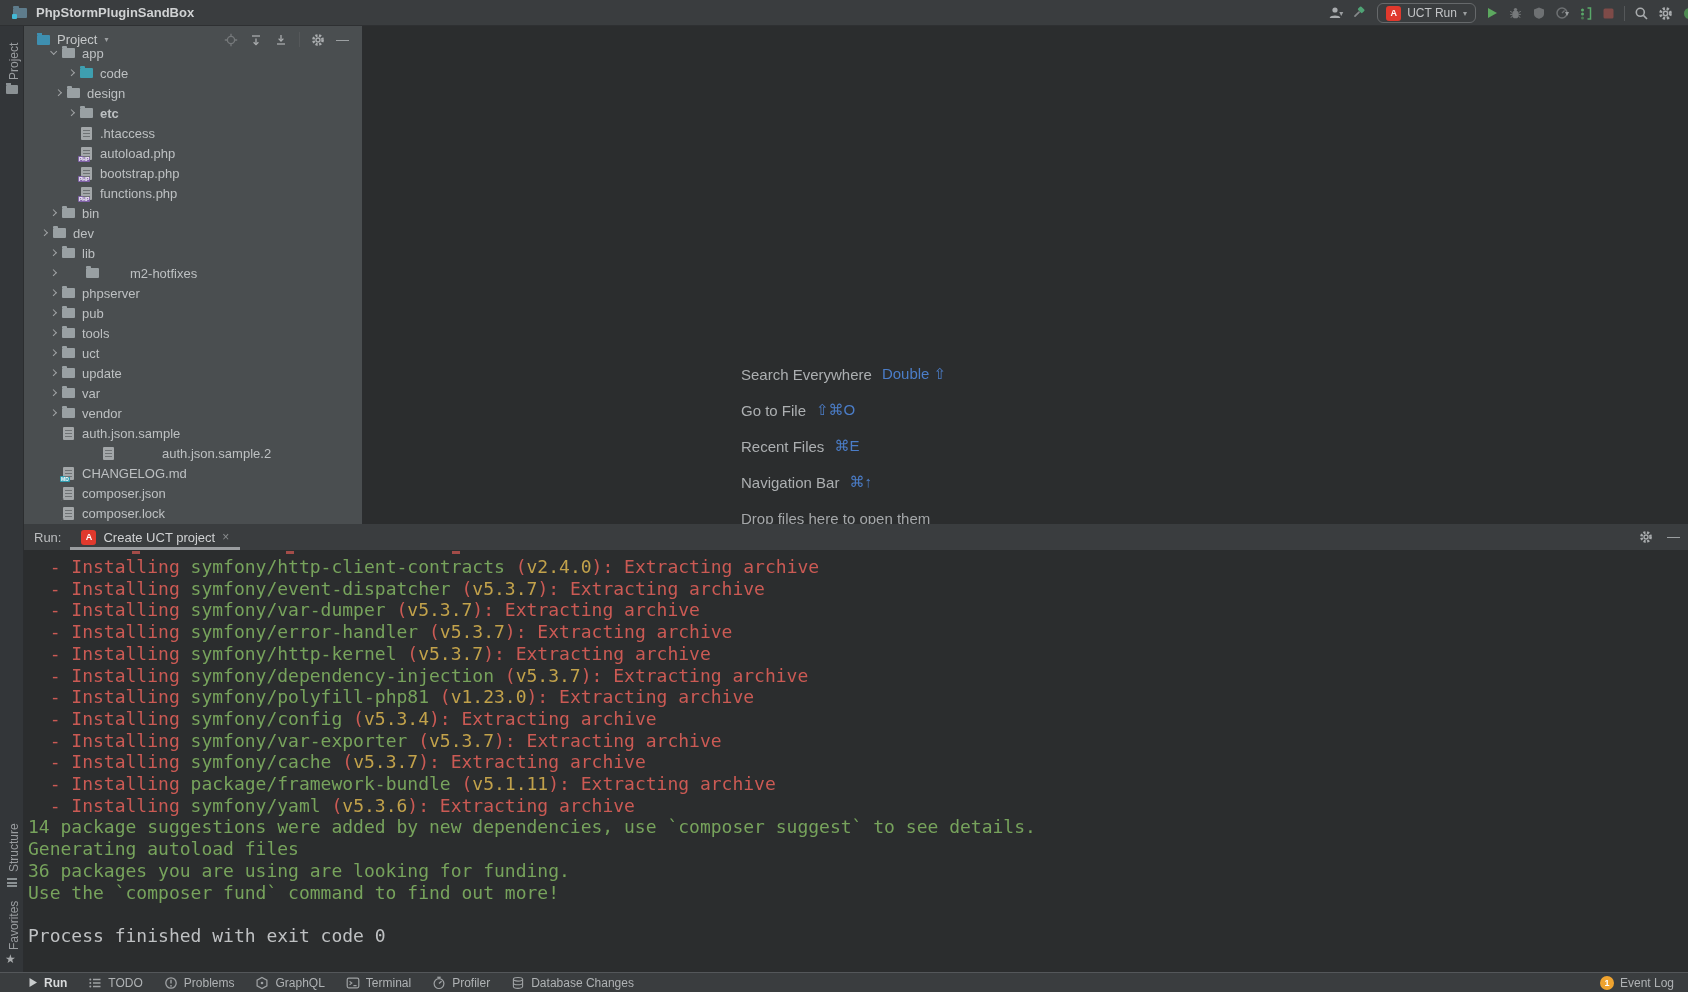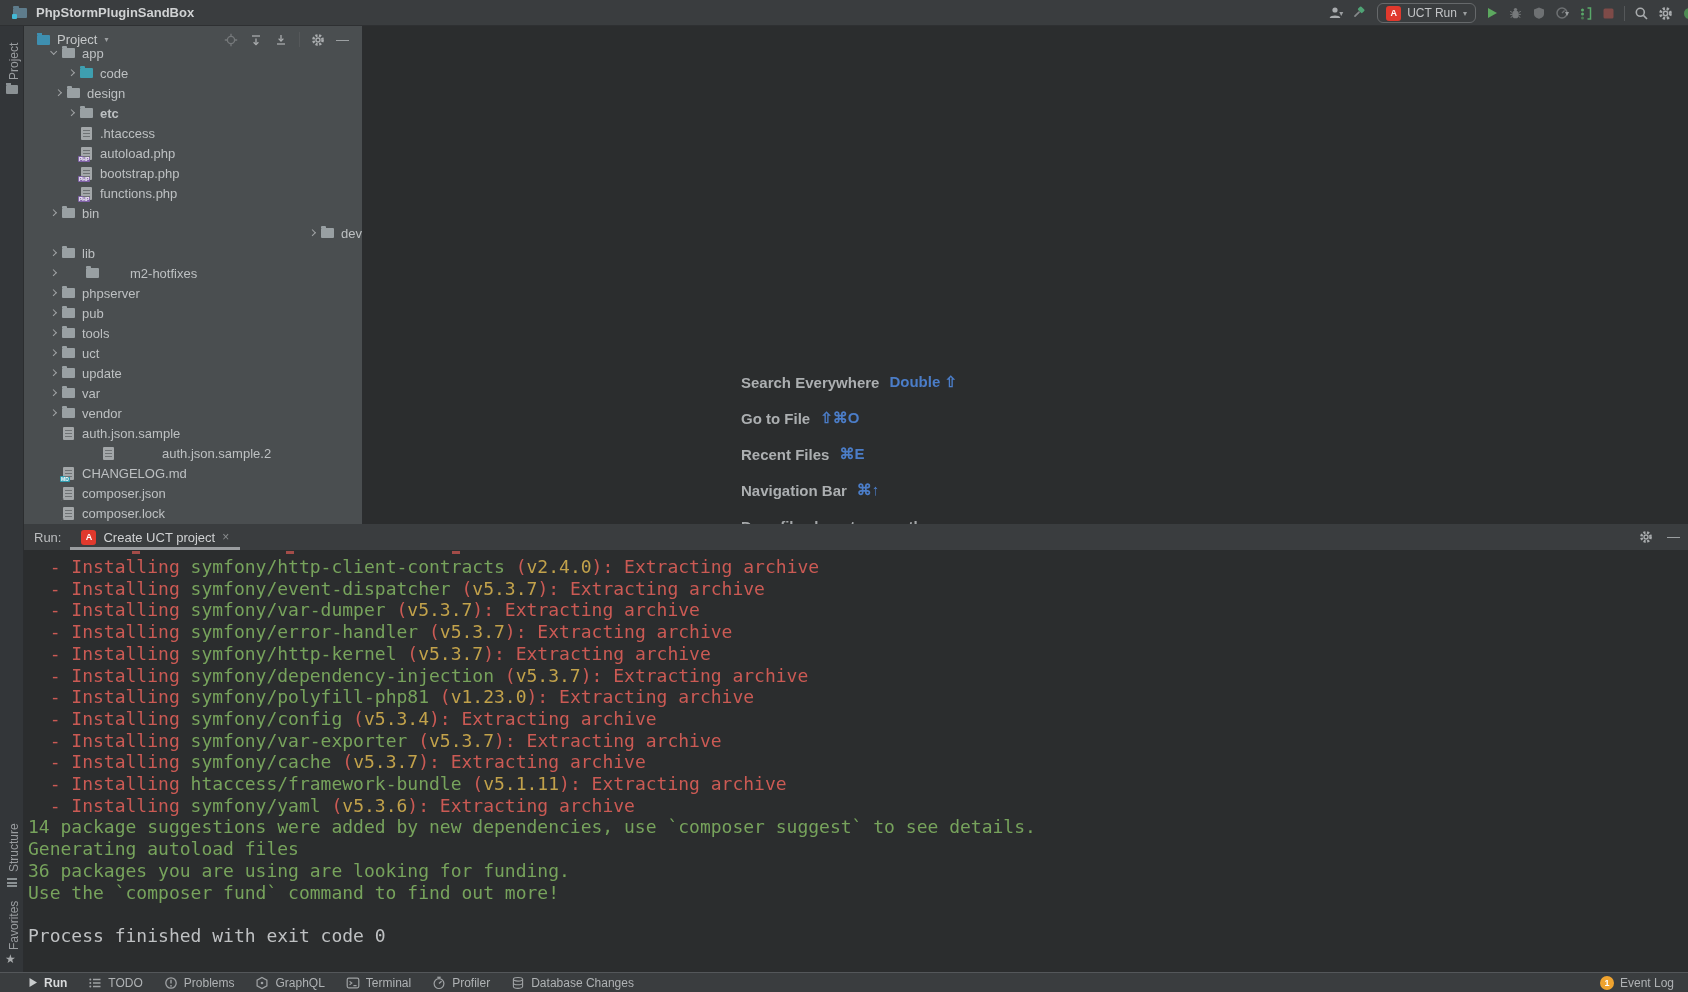--- a/index.html
+++ b/index.html
@@ -61,21 +61,21 @@
   .i-file::after{content:""; position:absolute; left:2px; right:2px; top:3px; height:7px;
                  background:repeating-linear-gradient(#6E7274 0 1px,transparent 1px 3px);}
   .fbadge{position:absolute; bottom:-2px; left:-3px; font-size:5px; font-weight:bold; line-height:6px;
           color:#fff; padding:0 1px; border-radius:1px; font-family:"Liberation Sans",sans-serif;}
   .fbadge.php{background:#8163A8;}
   .fbadge.md{background:#2E9BAF;}
   .comp-glyph{position:absolute; bottom:-3px; left:-3px; color:#585C5E; font-size:8px; line-height:8px;}
 
   
   .editor{position:absolute; left:363px; top:26px; width:1325px; height:498px; background:#2B2D2E;}
-  .hints{position:absolute; left:378px; top:338px;font-weight:bold;}
+  .hints{position:absolute; left:378px; top:330px;}
   .hint-row{height:36px; display:flex; align-items:center; gap:10px; font-size:15px;}
   .hint-label{color:#ACAFB1;}
   .hint-keys{color:var(--blue);}
   .drop-hint{height:36px; display:flex; align-items:center; font-size:15px; color:#A4A7A9;}
 
   
   .run-panel{position:absolute; left:24px; top:524px; width:1664px; height:448px; background:#2B2D2E;}
   .run-header{position:relative; height:26px; background:#3A3D3F; display:flex; align-items:center;}
   .run-label{margin-left:10px; color:#BBBDBF; font-size:13px;}
   .run-tab{position:relative; height:26px; display:flex; align-items:center; gap:7px; margin-left:9px; padding:0 11px;}
@@ -314,21 +314,21 @@
         </div>
         <div class="row" style="padding-left: 23px;">
           <span class="chev">
             <i></i>
           </span>
           <span class="tree-ic">
             <span class="i-folder"></span>
           </span>
           <span>bin</span>
         </div>
-        <div class="row" style="padding-left: 14px; justify-content: flex-end;">
+        <div class="row" style="padding-left: 14px;">
           <span class="chev">
             <i></i>
           </span>
           <span class="tree-ic">
             <span class="i-folder"></span>
           </span>
           <span>dev</span>
         </div>
         <div class="row" style="padding-left: 23px;">
           <span class="chev">
@@ -500,21 +500,21 @@
     <div class="line"><span class="c-red">  - Installing </span><span class="c-green">symfony/http-client-contracts</span><span class="c-red"> (</span><span class="c-yellow">v2.4.0</span><span class="c-red">): Extracting archive</span></div>
         <div class="line"><span class="c-red">  - Installing </span><span class="c-green">symfony/event-dispatcher</span><span class="c-red"> (</span><span class="c-yellow">v5.3.7</span><span class="c-red">): Extracting archive</span></div>
         <div class="line"><span class="c-red">  - Installing </span><span class="c-green">symfony/var-dumper</span><span class="c-red"> (</span><span class="c-yellow">v5.3.7</span><span class="c-red">): Extracting archive</span></div>
         <div class="line"><span class="c-red">  - Installing </span><span class="c-green">symfony/error-handler</span><span class="c-red"> (</span><span class="c-yellow">v5.3.7</span><span class="c-red">): Extracting archive</span></div>
         <div class="line"><span class="c-red">  - Installing </span><span class="c-green">symfony/http-kernel</span><span class="c-red"> (</span><span class="c-yellow">v5.3.7</span><span class="c-red">): Extracting archive</span></div>
         <div class="line"><span class="c-red">  - Installing </span><span class="c-green">symfony/dependency-injection</span><span class="c-red"> (</span><span class="c-yellow">v5.3.7</span><span class="c-red">): Extracting archive</span></div>
         <div class="line"><span class="c-red">  - Installing </span><span class="c-green">symfony/polyfill-php81</span><span class="c-red"> (</span><span class="c-yellow">v1.23.0</span><span class="c-red">): Extracting archive</span></div>
         <div class="line"><span class="c-red">  - Installing </span><span class="c-green">symfony/config</span><span class="c-red"> (</span><span class="c-yellow">v5.3.4</span><span class="c-red">): Extracting archive</span></div>
         <div class="line"><span class="c-red">  - Installing </span><span class="c-green">symfony/var-exporter</span><span class="c-red"> (</span><span class="c-yellow">v5.3.7</span><span class="c-red">): Extracting archive</span></div>
         <div class="line"><span class="c-red">  - Installing </span><span class="c-green">symfony/cache</span><span class="c-red"> (</span><span class="c-yellow">v5.3.7</span><span class="c-red">): Extracting archive</span></div>
-        <div class="line"><span class="c-red">  - Installing </span><span class="c-green">htaccess/framework-bundle</span><span class="c-red"> (</span><span class="c-yellow">v5.1.11</span><span class="c-red">): Extracting archive</span></div>
+        <div class="line"><span class="c-red">  - Installing </span><span class="c-green">package/framework-bundle</span><span class="c-red"> (</span><span class="c-yellow">v5.1.11</span><span class="c-red">): Extracting archive</span></div>
         <div class="line"><span class="c-red">  - Installing </span><span class="c-green">symfony/yaml</span><span class="c-red"> (</span><span class="c-yellow">v5.3.6</span><span class="c-red">): Extracting archive</span></div>
         <div class="line"><span class="c-green">14 package suggestions were added by new dependencies, use `composer suggest` to see details.</span></div>
         <div class="line"><span class="c-green">Generating autoload files</span></div>
         <div class="line"><span class="c-green">36 packages you are using are looking for funding.</span></div>
         <div class="line"><span class="c-green">Use the `composer fund` command to find out more!</span></div>
         <div class="line">&nbsp;</div>
         <div class="line"><span class="c-default">Process finished with exit code 0</span></div>
       </div>
   </div>
 

